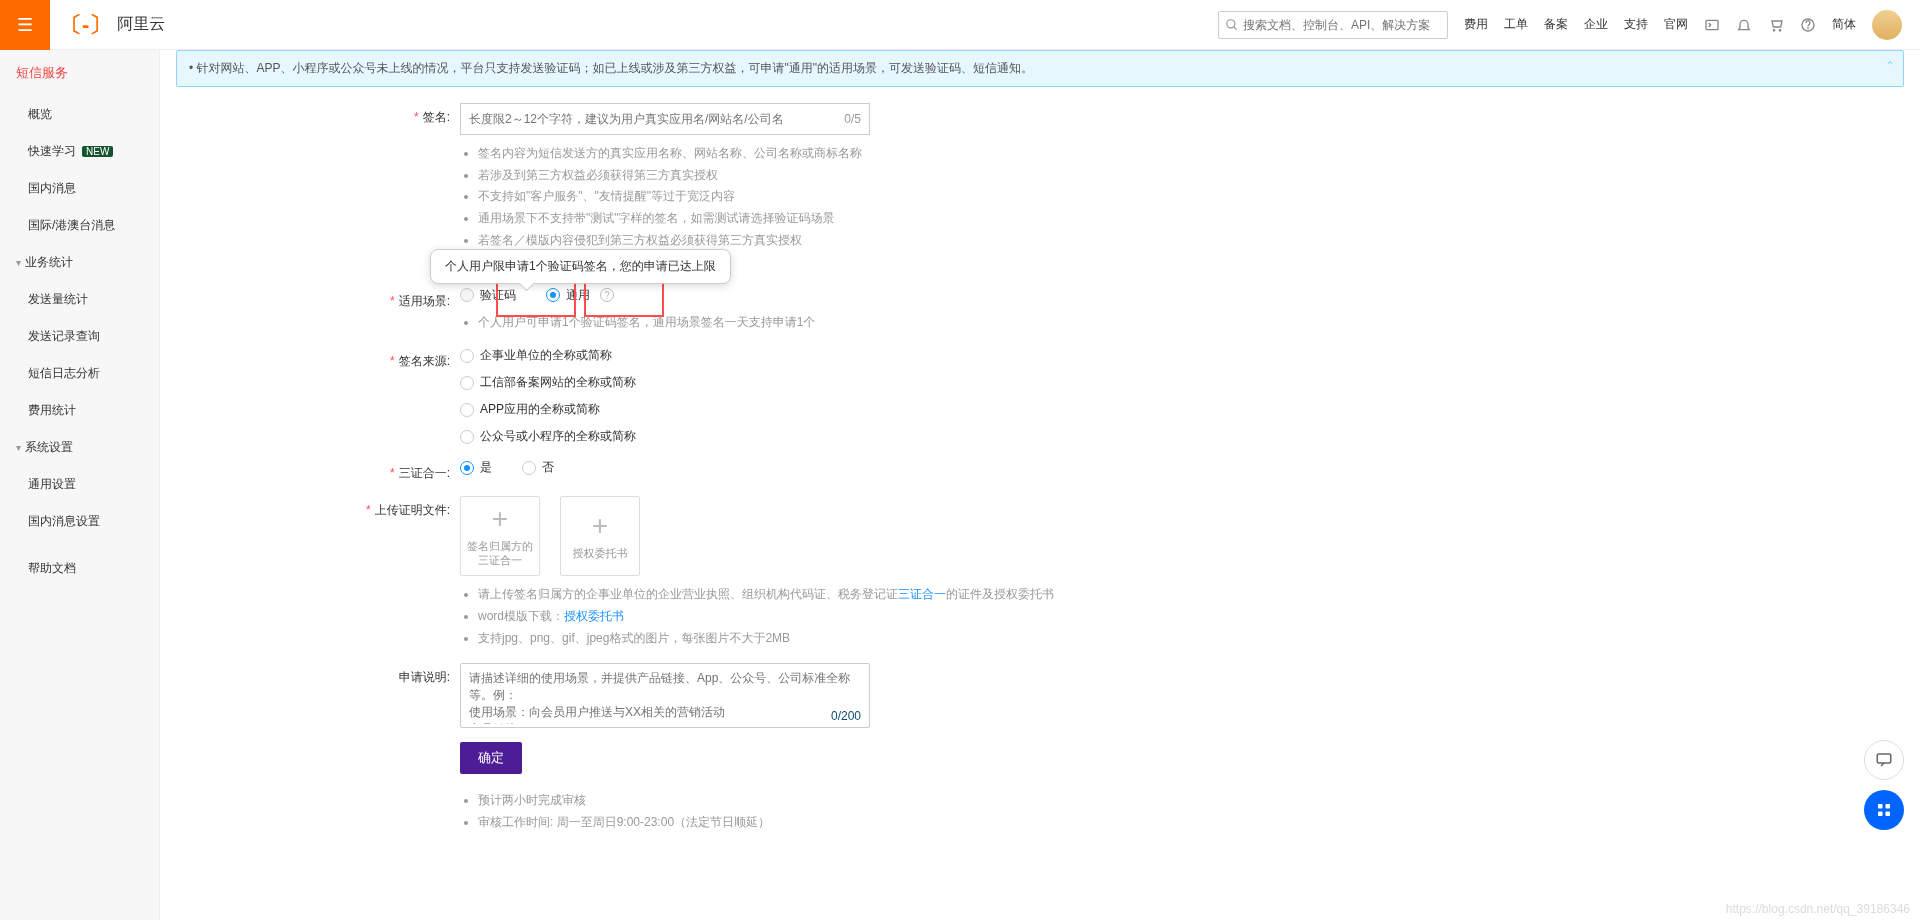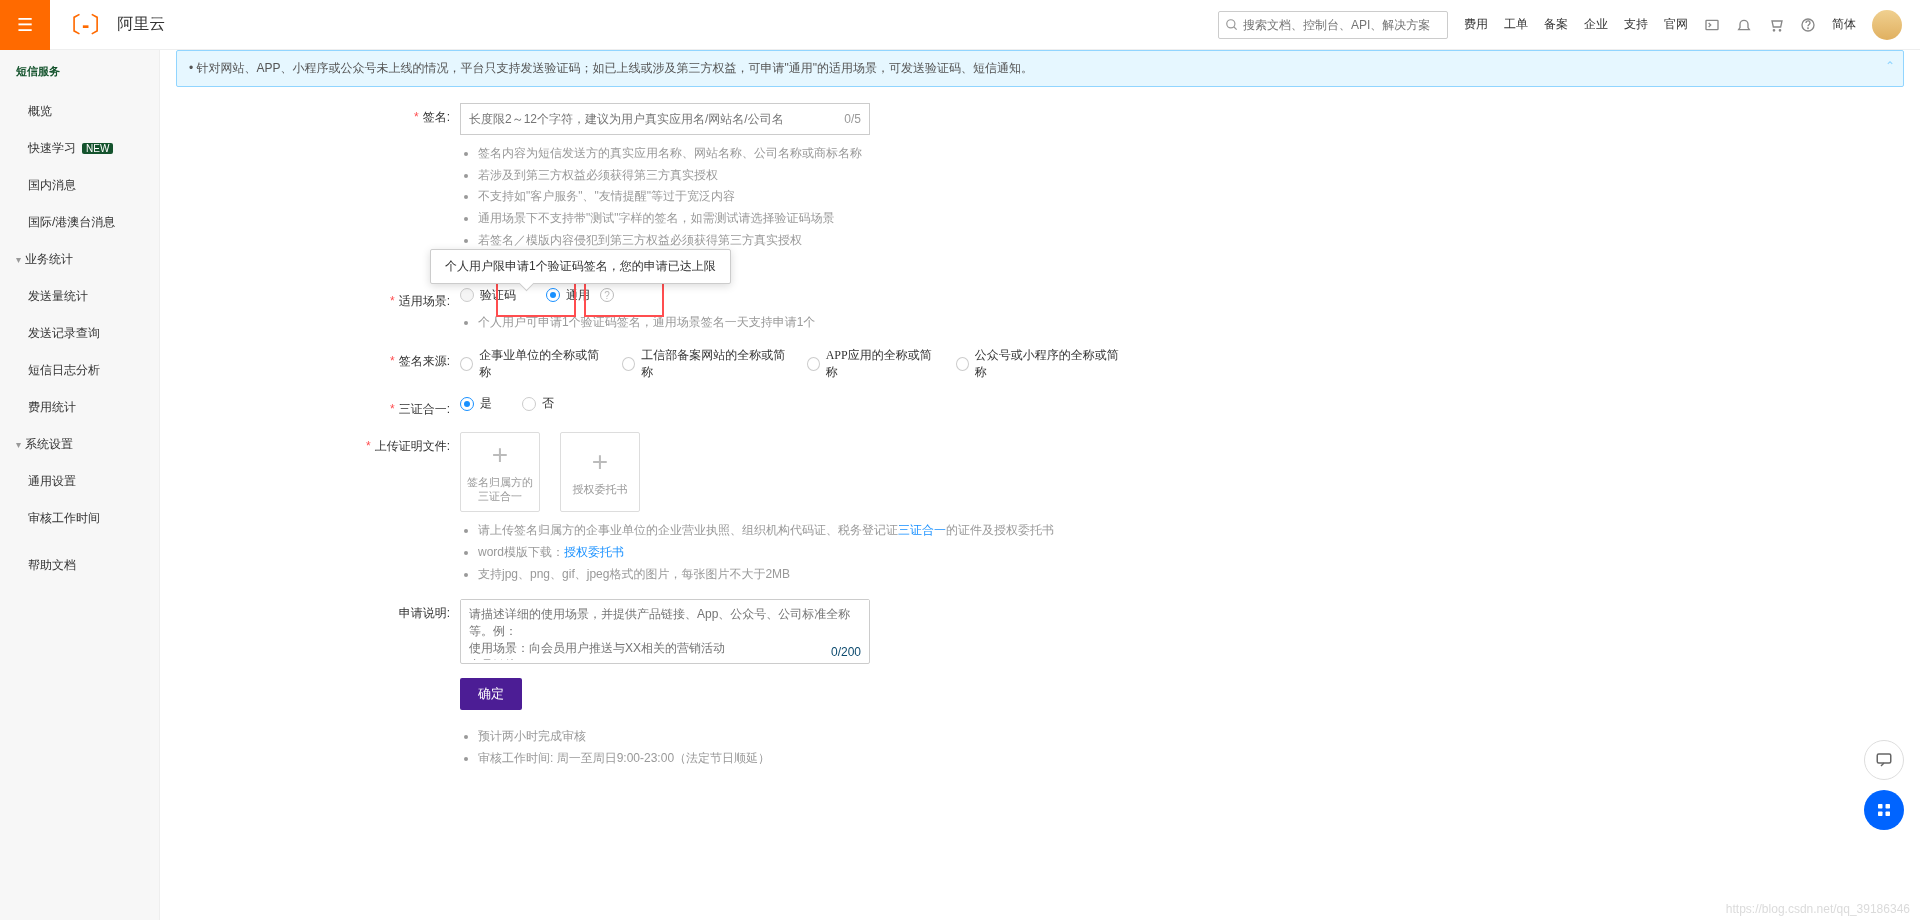--- a/index.html
+++ b/index.html
@@ -14,21 +14,21 @@
 .header-right { margin-left: auto; display: flex; align-items: center; gap: 16px; padding-right: 18px; }
 .search-box { border: 1px solid #ccc; border-radius: 2px; height: 28px; display: flex; align-items: center; padding: 0 6px; width: 230px; }
 .search-box svg { flex-shrink: 0; }
 .search-box input { border: none; outline: none; font-size: 12px; color: #666; width: 100%; margin-left: 4px; }
 .nav-link { color: #333; font-size: 12px; cursor: pointer; }
 .icon-btn { color: #888; cursor: pointer; display: flex; align-items: center; }
 .avatar { width: 30px; height: 30px; border-radius: 50%; background: linear-gradient(#f0d090, #e0b060); }
 
 .layout { display: flex; height: calc(100vh - 50px); }
 .sidebar { width: 160px; background: #f7f7f7; border-right: 1px solid #eee; overflow-y: auto; padding-top: 0; }
-.sidebar-title { padding: 14px 16px; font-size: 11px; color: #14532d; font-weight: 700; }
+.sidebar-title { padding: 14px 16px; font-size: 13px; color: #ef4444; font-weight: 400; }
 .sidebar-item { padding: 10px 16px 10px 28px; font-size: 12px; color: #333; cursor: pointer; display:flex; align-items:center; }
 .sidebar-section { padding: 10px 16px; font-size: 12px; color: #333; cursor: pointer; display:flex; align-items:center; }
 .sidebar-caret { margin-right: 4px; font-size: 10px; color:#999; }
 .new-badge { background: #14532d; color: #fff; font-size: 10px; padding: 0 4px; border-radius: 2px; margin-left: 6px; }
 
 .main { flex: 1; overflow-y: auto; padding: 0 0 40px 0; position:relative; }
 .tip-banner { margin: 0 16px 16px 16px; background: #e6f7ff; border: 1px solid #91d5ff; border-radius: 2px; padding: 8px 30px 8px 12px; position: relative; color: #555; font-size: 12px; line-height: 1.6; }
 .tip-banner .close { position: absolute; right: 8px; top: 6px; cursor: pointer; color: #91d5ff; }
 
 .form { max-width: 780px; margin-left: 180px; }
@@ -47,21 +47,21 @@
 
 .radio-group { display: flex; gap: 30px; align-items: center; }
 .radio { display: flex; align-items: center; gap: 6px; cursor: pointer; }
 .radio-circle { width: 14px; height: 14px; border: 1px solid #1890ff; border-radius: 50%; display: inline-flex; align-items: center; justify-content: center; }
 .radio-circle.unchecked { border-color: #ccc; }
 .radio-circle.checked::after { content: ""; width: 6px; height: 6px; background: #1890ff; border-radius: 50%; }
 .radio-circle.disabled { border-color: #ccc; background:#f5f5f5; cursor:not-allowed; }
 .help-circle { width:14px; height:14px; border:1px solid #bbb; border-radius:50%; display:inline-flex; align-items:center; justify-content:center; color:#bbb; font-size:10px; margin-left:4px; }
 .redbox1 { border: 2px solid #ff4d4f; position: absolute; pointer-events:none; }
 
-.radio-vertical { display: flex; gap: 20px; font-family: Liberation Serif, serif; }
+.radio-vertical { display: flex; flex-direction: column; gap: 10px; }
 
 .upload-box { width: 80px; height: 80px; border: 1px solid #ddd; border-radius: 2px; display: inline-flex; flex-direction: column; align-items: center; justify-content: center; cursor: pointer; margin-right: 20px; color:#999; }
 .upload-box .plus { font-size: 28px; font-weight: 200; line-height: 1; margin-bottom: 6px; color:#bbb; }
 .upload-box .ul { font-size: 11px; text-align: center; line-height: 1.3; }
 
 .textarea-wrap { width: 410px; border: 1px solid #ccc; border-radius: 2px; position: relative; }
 .textarea-wrap textarea { border: none; outline: none; width: 100%; height: 60px; padding: 6px 8px; font-size: 12px; resize: none; font-family: inherit; color:#333; }
 .textarea-wrap .counter { position: absolute; right: 8px; bottom: 4px; color: #0c4a6e; font-size: 12px; }
 
 .submit-btn { background: #4c1d95; color: #fff; border: none; padding: 7px 18px; border-radius: 2px; font-size: 13px; cursor: pointer; }
@@ -143,21 +143,21 @@
       </div>
     <div class="sidebar-item">发送量统计</div>
     <div class="sidebar-item">发送记录查询</div>
     <div class="sidebar-item">短信日志分析</div>
     <div class="sidebar-item">费用统计</div>
     <div class="sidebar-section">
         <span class="sidebar-caret">▾</span>
         <span>系统设置</span>
       </div>
     <div class="sidebar-item">通用设置</div>
-    <div class="sidebar-item">审核工作时间</div>
+    <div class="sidebar-item">国内消息设置</div>
     <div class="sidebar-item" style="margin-top:10px">帮助文档</div>
   </div>
 
   <div class="main">
     <div class="tip-banner">
       <span>• </span><span>针对网站、APP、小程序或公众号未上线的情况，平台只支持发送验证码；如已上线或涉及第三方权益，可申请"通用"的适用场景，可发送验证码、短信通知。</span>
       <span class="close">⌃</span>
     </div>
 
     <div class="form">
@@ -174,21 +174,21 @@
             <li>若涉及到第三方权益必须获得第三方真实授权</li>
             <li>不支持如"客户服务"、"友情提醒"等过于宽泛内容</li>
             <li>通用场景下不支持带"测试"字样的签名，如需测试请选择验证码场景</li>
             <li>若签名／模版内容侵犯到第三方权益必须获得第三方真实授权</li>
             <li> …… 发送会自带【】符号，避免重复</li>
           </ul>
         </div>
       </div>
 
       <div class="form-row" style="position:relative;">
-        <div class="tooltip-box" style="left:90px; top:-38px;">
+        <div class="tooltip-box" style="left:90px; top:-38px;border-radius:8px;">
           <span>个人用户限申请1个验证码签名，您的申请已达上限</span>
         </div>
         <div class="redbox1" style="left:156px; top:-20px; width:80px; height:50px;"></div>
         <div class="redbox1" style="left:244px; top:-20px; width:80px; height:50px;"></div>
         <div class="form-label req">适用场景:</div>
         <div class="form-control">
           <div class="radio-group">
             <label class="radio">
               <span class="radio-circle disabled"></span>
               <span>验证码</span>

